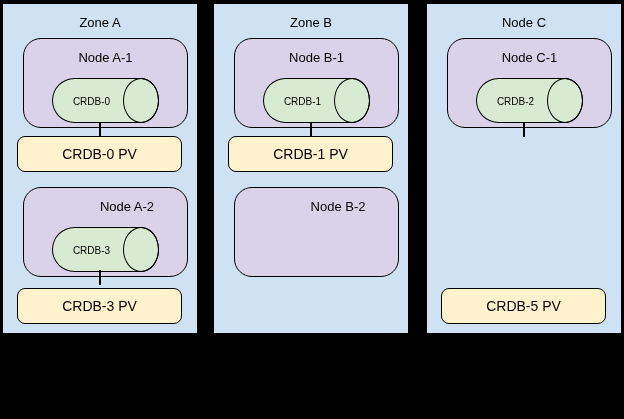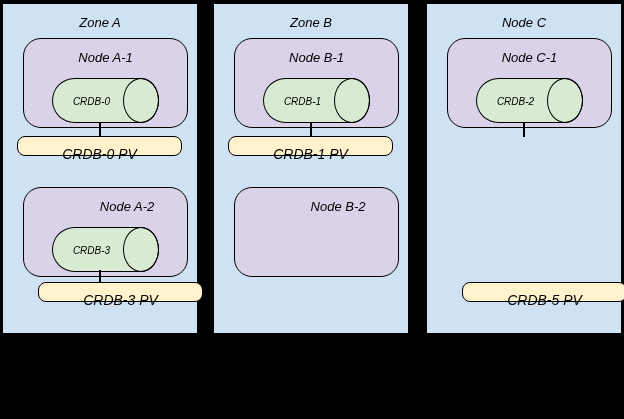--- a/index.html
+++ b/index.html
@@ -11,21 +11,21 @@
     --border:#000000;
     --text:#000000;
   }
   *{box-sizing:border-box;}
   html,body{margin:0;padding:0;}
   body{
     width:624px;height:419px;background:var(--background);
     font-family:"Liberation Sans", sans-serif;color:var(--text);
     position:relative;overflow:hidden;
   }
-  .canvas{position:absolute;inset:0;font-style:italic;}
+  .canvas{position:absolute;inset:0;}
   .zone{
     position:absolute;top:3px;width:196px;height:331px;
     background:var(--zone-fill);border:1px solid var(--border);
   }
   .zone.za{left:2px;}
   .zone.zb{left:213px;}
   .zone.zc{left:426px;}
   .zone-title{
     position:absolute;top:11px;left:0;width:100%;
     text-align:center;font-size:13px;line-height:15px;
@@ -56,27 +56,27 @@
     transform:translateY(-50%);
     text-align:center;font-size:10px;
   }
   .connector{
     position:absolute;left:calc(50% - 1px);width:2px;
     background:var(--border);
   }
   .connector.s1{top:118px;height:15px;}
   .connector.s2{top:266px;height:15px;}
   .pv{
-    position:absolute;left:14px;width:165px;height:20px;
+    position:absolute;left:14px;width:165px;height:36px;
     background:var(--pv-fill);border:1px solid var(--border);
     border-radius:8px;
     text-align:center;font-size:14px;line-height:34px;
   }
   .pv.s1{top:132px;}
-  .pv.s2{top:278px;margin-left:21px;}
+  .pv.s2{top:284px;}
 </style>
 </head>
 <body>
 
 <div class="canvas">
 
   <div class="zone za">
     <div class="zone-title">Zone A</div>
 
     <div class="node s1">

